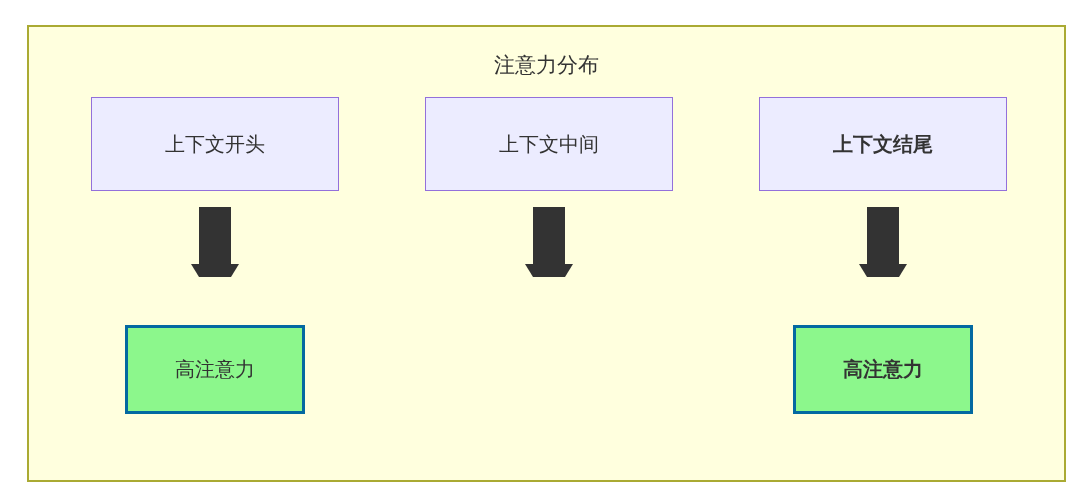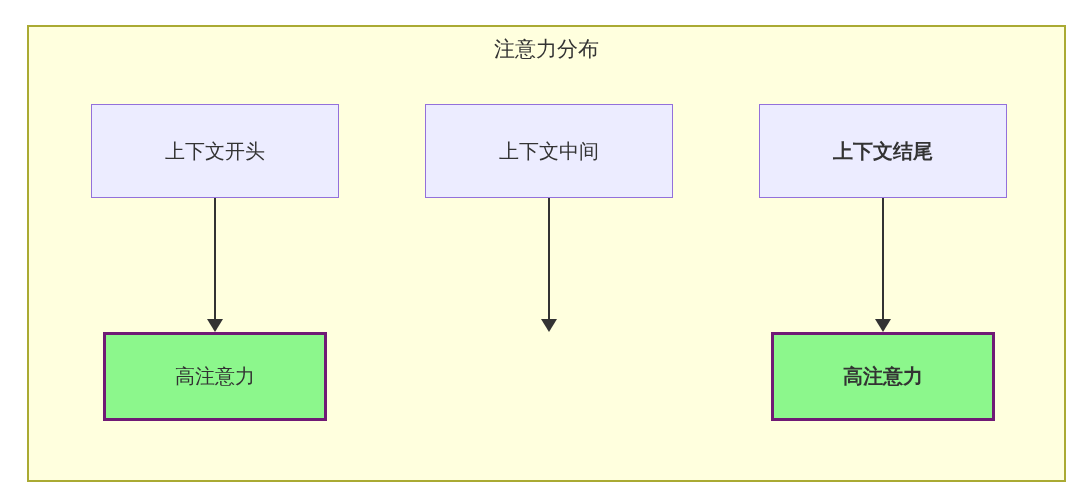--- a/index.html
+++ b/index.html
@@ -1,15 +1,15 @@
 <!DOCTYPE html>
 <html><head>
 <meta charset="utf-8">
 <style>
-  * { margin: 0; padding: 0; box-sizing: border-box; }
+  * { margin: 0; padding: 16px; box-sizing: border-box; }
   html, body {
     width: 1080px; height: 496px;
     background: #ffffff;
     font-family: "Liberation Sans", "DejaVu Sans", sans-serif;
     color: #333333;
     overflow: hidden;
   }
   .container {
     position: absolute;
     left: 27px; top: 25px;
@@ -20,21 +20,21 @@
   .diagram-title {
     position: absolute;
     top: 8px; left: 0;
     width: 100%;
     text-align: center;
     font-size: 21px;
     color: #333333;
   }
   .col {
     position: absolute;
-    top: 77px;
+    top: 54px;
     width: 248px;
     display: flex;
     flex-direction: column;
     align-items: center;
   }
   .col-1 { left: 62px; }
   .col-2 { left: 396px; }
   .col-3 { left: 730px; font-weight: bold; }
   .source-box {
     width: 248px; height: 94px;
@@ -57,22 +57,22 @@
     flex: 1;
     background: #333333;
   }
   .arrow .head {
     width: 0; height: 0;
     border-left: 8px solid transparent;
     border-right: 8px solid transparent;
     border-top: 13px solid #333333;
   }
   .result-box {
-    width: 224px; height: 89px;
-    border: 3px solid #701a75;
+    width: 180px; height: 89px;
+    border: 3px solid #0369a1;
     display: flex;
     align-items: center;
     justify-content: center;
     font-size: 20px;
     color: #333333;
   }
   .result-box.high { background: #8CF78C; }
   .result-box.low  { background: #FF8C8C; }
 </style>
 </head>

